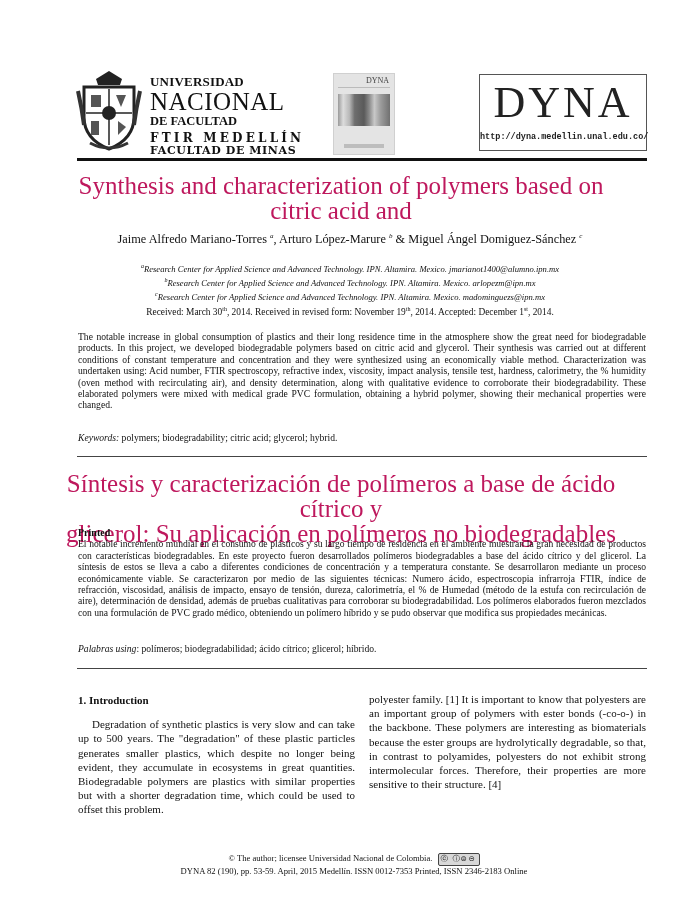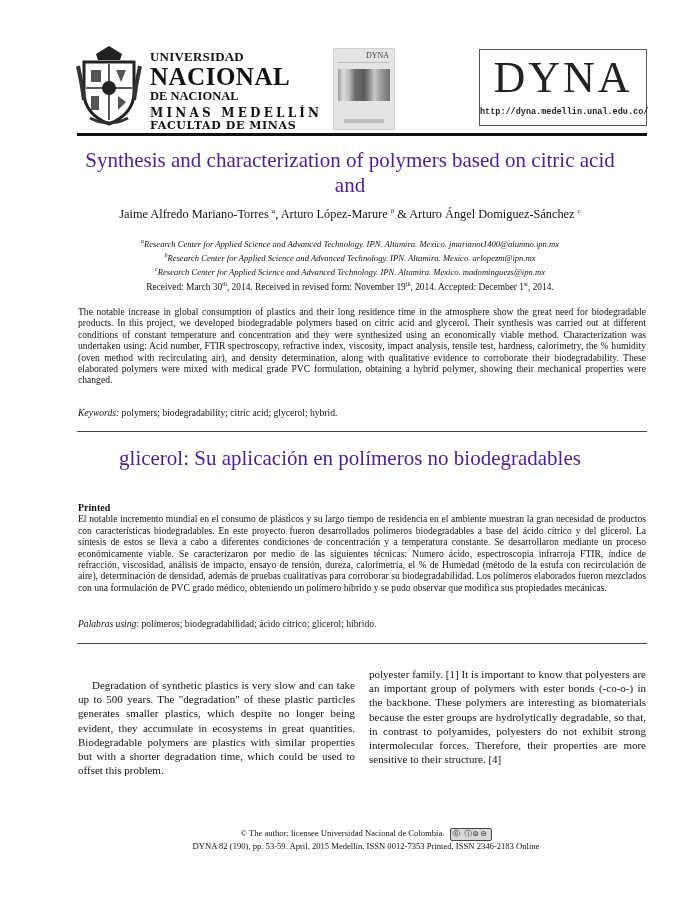--- a/index.html
+++ b/index.html
@@ -1,64 +1,64 @@
 <!DOCTYPE html>
 <html><head>
 <meta charset="utf-8">
 <style>
   html, body { margin:0; padding:0; background:#ffffff; }
   body { width:700px; height:905px; position:relative; overflow:hidden;
          font-family:"Liberation Serif", "DejaVu Serif", serif; color:#111; }
-  .abs { position:absolute; }
+  .abs { position:absolute;margin-top:25px; }
 
   
   .logo-unal { left:76px; top:44px; width:250px; height:86px; }
   .crest { position:absolute; left:0; top:0; width:66px; height:82px; }
   .unal-text { position:absolute; left:74px; top:6px; line-height:1; }
   .unal-l1 { font-size:13px; font-weight:bold; letter-spacing:0.2px; }
-  .unal-l2 { font-size:25px; font-weight:bold; letter-spacing:0.5px; margin-top:1px; }
+  .unal-l2 { font-size:25px; font-weight:normal; letter-spacing:0.5px; margin-top:1px; }
   .unal-l3 { font-size:12.5px; font-weight:bold; margin-top:1px; }
   .unal-l4 { font-size:12px; font-weight:bold; letter-spacing:3.2px; margin-top:4px; font-family:"DejaVu Serif", serif; }
   .unal-l5 { font-size:11px; font-weight:bold; letter-spacing:0.6px; margin-top:1px; font-family:"DejaVu Serif", serif; }
 
   .cover { left:333px; top:48px; width:60px; height:80px; background:#e4e4e4; border:1px solid #d0d0d0; }
   .cover-title { position:absolute; right:5px; top:2px; font-size:8px; color:#444; }
   .cover-line { position:absolute; left:4px; right:4px; top:13px; height:1px; background:#bbb; }
   .cover-img { position:absolute; left:4px; right:4px; top:20px; height:32px;
                background:linear-gradient(90deg,#9a9a9a 0%,#dcdcdc 10%,#b8b8b8 22%,#6e6e6e 32%,#5a5a5a 50%,#8a8a8a 60%,#c8c8c8 70%,#9c9c9c 82%,#707070 100%); }
   .cover-foot { position:absolute; left:10px; right:10px; bottom:6px; height:4px; background:#bdbdbd; }
 
   .dyna-box { left:479px; top:49px; width:168px; height:77px; border:1px solid #555; box-sizing:border-box; }
   .dyna-word { position:absolute; left:0; right:0; top:6px; text-align:center; font-size:44px; letter-spacing:3px;
                font-family:"Liberation Serif", serif; color:#222; line-height:1; }
   .dyna-url { position:absolute; left:0; right:0; bottom:8px; text-align:right; font-size:8.5px; font-weight:bold;
               font-family:"Liberation Mono", "DejaVu Sans Mono", monospace; color:#222; }
 
   .rule-thick { left:77px; width:570px; height:3px; background:#111; }
   .rule-thin { left:77px; width:570px; height:1px; background:#444; }
 
-  .title { left:70px; width:560px; text-align:center; font-size:21px; line-height:25px; color:#4c1d95; }
+  .title { left:61px; width:560px; text-align:center; font-size:25px; line-height:25px; color:#be185d; }
   .authors { left:70px; width:560px; top:207px; text-align:center; font-size:12.3px; }
   .authors sup { font-style:italic; font-size:7px; }
   .affils { left:100px; width:500px; top:236px; text-align:center; font-size:8.6px; font-style:italic; line-height:11px; }
   .affils sup { font-size:6px; }
   .received { left:70px; width:560px; top:281px; text-align:center; font-size:9.4px; }
   .received sup { font-size:6px; }
 
   .sect-head { font-weight:bold; font-size:10px; }
   .para { left:78px; width:568px; font-size:9.6px; line-height:11.4px; text-align:justify; }
   .kw { left:78px; width:568px; font-size:9.6px; }
   .kw i { font-style:italic; }
 
   .col { width:277px; font-size:11px; line-height:14.2px; text-align:justify; }
   .col p { margin:0; }
   .indent { text-indent:14px; }
   .intro-head { font-weight:bold; font-size:11px; }
 
-  .footer { left:116px; width:500px; text-align:center; font-size:8.6px; line-height:11px; }
+  .footer { left:104px; width:500px; text-align:center; font-size:8.6px; line-height:11px; }
   .cc-badge { display:inline-block; vertical-align:middle; width:40px; height:11px; border:1px solid #444;
               border-radius:2px; margin-left:3px; position:relative; background:#d8d8d8; }
   .cc-badge span { position:absolute; top:0; font-size:7.5px; line-height:10px; font-family:"DejaVu Sans", sans-serif; color:#111; }
 </style>
 </head>
 <body>
 
 <div class="abs logo-unal">
   <svg class="crest" viewBox="0 0 66 82">
     <path d="M20 10 L33 2 L46 10 L44 16 L22 16 Z" fill="#222"></path>
@@ -69,22 +69,22 @@
     <circle cx="33" cy="44" r="7" fill="#222"></circle>
     <rect x="15" y="26" width="10" height="12" fill="#555"></rect>
     <path d="M40 26 L50 26 L45 38 Z" fill="#555"></path>
     <path d="M15 52 L23 52 L23 66 L15 66 Z" fill="#555"></path>
     <path d="M42 52 L50 58 L42 66 Z" fill="#555"></path>
     <path d="M14 74 Q33 84 52 74" stroke="#333" stroke-width="3" fill="none"></path>
   </svg>
   <div class="unal-text">
     <div class="unal-l1">UNIVERSIDAD</div>
     <div class="unal-l2">NACIONAL</div>
-    <div class="unal-l3">DE NACIONAL</div>
-    <div class="unal-l4">MINAS MEDELLÍN</div>
+    <div class="unal-l3">DE FACULTAD</div>
+    <div class="unal-l4">FTIR MEDELLÍN</div>
     <div class="unal-l5">FACULTAD DE MINAS</div>
   </div>
 </div>
 
 <div class="abs cover">
   <div class="cover-title">DYNA</div>
   <div class="cover-line"></div>
   <div class="cover-img"></div>
   <div class="cover-foot"></div>
 </div>
@@ -94,21 +94,21 @@
   <div class="dyna-url">http://dyna.medellin.unal.edu.co/</div>
 </div>
 
 <div class="abs rule-thick" style="top:133px;"></div>
 
 <div class="abs title" style="top:148px;">
   <div>Synthesis and characterization of polymers based on citric acid and</div>
 </div>
 
 <div class="abs authors">
-  <span>Jaime Alfredo Mariano-Torres</span>&nbsp;<sup>a</sup><span>, </span><span>Arturo López-Marure</span>&nbsp;<sup>b</sup><span> &amp; </span><span>Arturo Ángel Domiguez-Sánchez</span>&nbsp;<sup>c</sup>
+  <span>Jaime Alfredo Mariano-Torres</span>&nbsp;<sup>a</sup><span>, </span><span>Arturo López-Marure</span>&nbsp;<sup>b</sup><span> &amp; </span><span>Miguel Ángel Domiguez-Sánchez</span>&nbsp;<sup>c</sup>
 </div>
 
 <div class="abs affils">
   <div><sup>a</sup><span>Research Center for Applied Science and Advanced Technology. IPN. Altamira. Mexico.  jmarianot1400@alumno.ipn.mx</span></div>
   <div><sup>b</sup><span>Research Center for Applied Science and Advanced Technology. IPN. Altamira. Mexico.  arlopezm@ipn.mx</span></div>
   <div><sup>c</sup><span>Research Center for Applied Science and Advanced Technology. IPN. Altamira. Mexico.  madominguezs@ipn.mx</span></div>
 </div>
 
 <div class="abs received">
   <span>Received: March 30</span><sup>th</sup><span>, 2014. Received in revised form: November 19</span><sup>th</sup><span>, 2014. Accepted: December 1</span><sup>st</sup><span>, 2014.</span>
@@ -118,35 +118,37 @@
   <div>The notable increase in global consumption of plastics and their long residence time in the atmosphere show the great need for biodegradable products. In this project, we developed biodegradable polymers based on citric acid and glycerol. Their synthesis was carried out at different conditions of constant temperature and concentration and they were synthesized using an economically viable method. Characterization was undertaken using: Acid number, FTIR spectroscopy, refractive index, viscosity, impact analysis, tensile test, hardness, calorimetry, the % humidity (oven method with recirculating air), and density determination, along with qualitative evidence to corroborate their biodegradability. These elaborated polymers were mixed with medical grade PVC formulation, obtaining a hybrid polymer, showing their mechanical properties were changed.</div>
 </div>
 
 <div class="abs kw" style="top:407px;">
   <i>Keywords:</i><span> polymers; biodegradability; citric acid; glycerol; hybrid.</span>
 </div>
 
 <div class="abs rule-thin" style="top:431px;"></div>
 
 <div class="abs title" style="top:446px;">
+  <div>Síntesis y caracterización de polímeros a base de ácido cítrico y</div>
   <div>glicerol: Su aplicación en polímeros no biodegradables</div>
 </div>
 
 <div class="abs para" style="top:502px;">
   <div class="sect-head">Printed</div>
   <div>El notable incremento mundial en el consumo de plásticos y su largo tiempo de residencia en el ambiente muestran la gran necesidad de productos con características biodegradables. En este proyecto fueron desarrollados polímeros biodegradables a base del ácido cítrico y del glicerol. La síntesis de estos se lleva a cabo a diferentes condiciones de concentración y a temperatura constante. Se desarrollaron mediante un proceso económicamente viable.  Se caracterizaron por medio de las siguientes técnicas: Numero ácido, espectroscopia infrarroja FTIR, índice de refracción, viscosidad, análisis de impacto, ensayo de tensión, dureza, calorimetría, el % de Humedad (método de la estufa con recirculación de aire), determinación de densidad, además de pruebas cualitativas para corroborar su biodegradabilidad. Los polímeros elaborados fueron mezclados con  una formulación de PVC grado médico,  obteniendo un polímero híbrido y se pudo observar que modifica sus propiedades mecánicas.</div>
 </div>
 
 <div class="abs kw" style="top:618px;">
   <i>Palabras using</i><span>: polímeros; biodegradabilidad; ácido cítrico; glicerol; híbrido.</span>
 </div>
 
 <div class="abs rule-thin" style="top:643px;"></div>
 
 <div class="abs col" style="left:78px; top:668px;">
+  <p class="intro-head">1.  Introduction</p>
   <p style="height:10px;"></p>
   <p class="indent">Degradation of synthetic plastics is very slow and can take up to 500 years. The "degradation" of these plastic particles generates smaller plastics, which despite no longer being evident, they accumulate in ecosystems in great quantities. Biodegradable polymers are plastics with similar properties but with a shorter degradation time, which could be used to offset this problem.</p>
 </div>
 
 <div class="abs col" style="left:369px; top:667px;">
   <p>polyester family. [1] It is important to know that polyesters are an important group of polymers with ester bonds (-co-o-) in the backbone. These polymers are interesting as biomaterials because the ester groups are hydrolytically degradable, so that, in contrast to polyamides, polyesters do not exhibit strong intermolecular forces. Therefore, their properties are more sensitive to their structure. [4]</p>
 </div>
 
 <div class="abs footer" style="top:828px;">
   <div>

